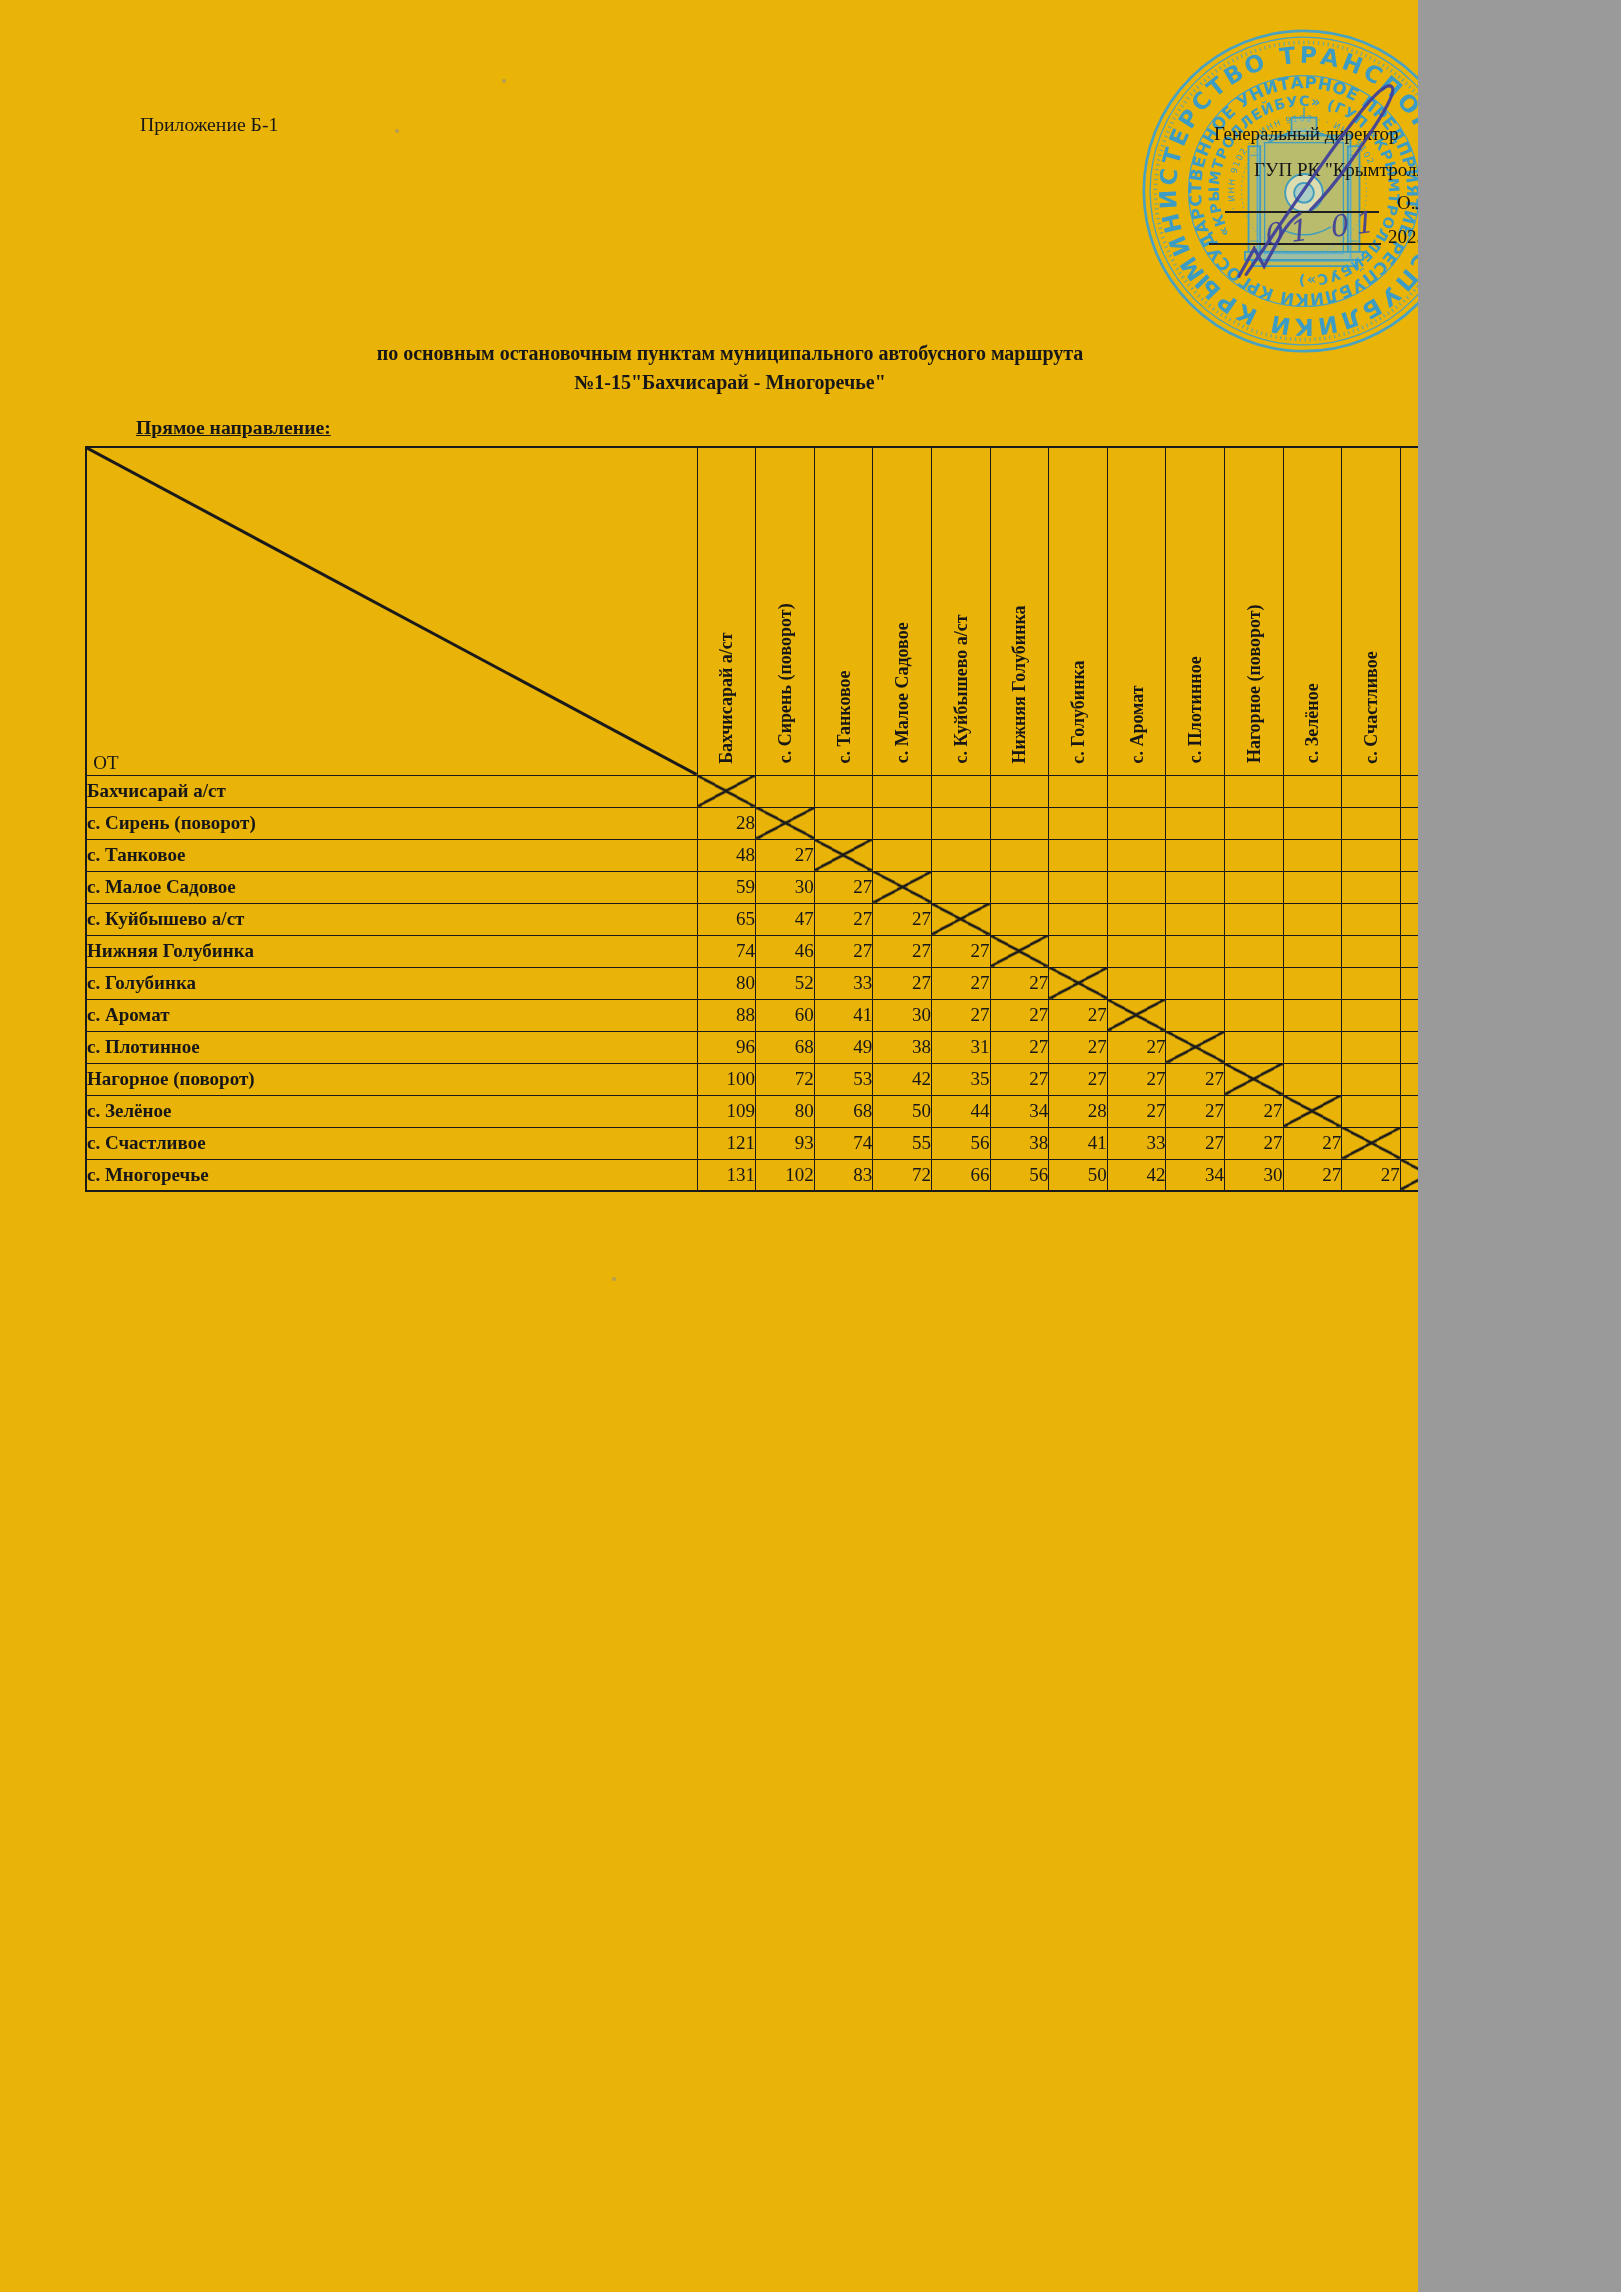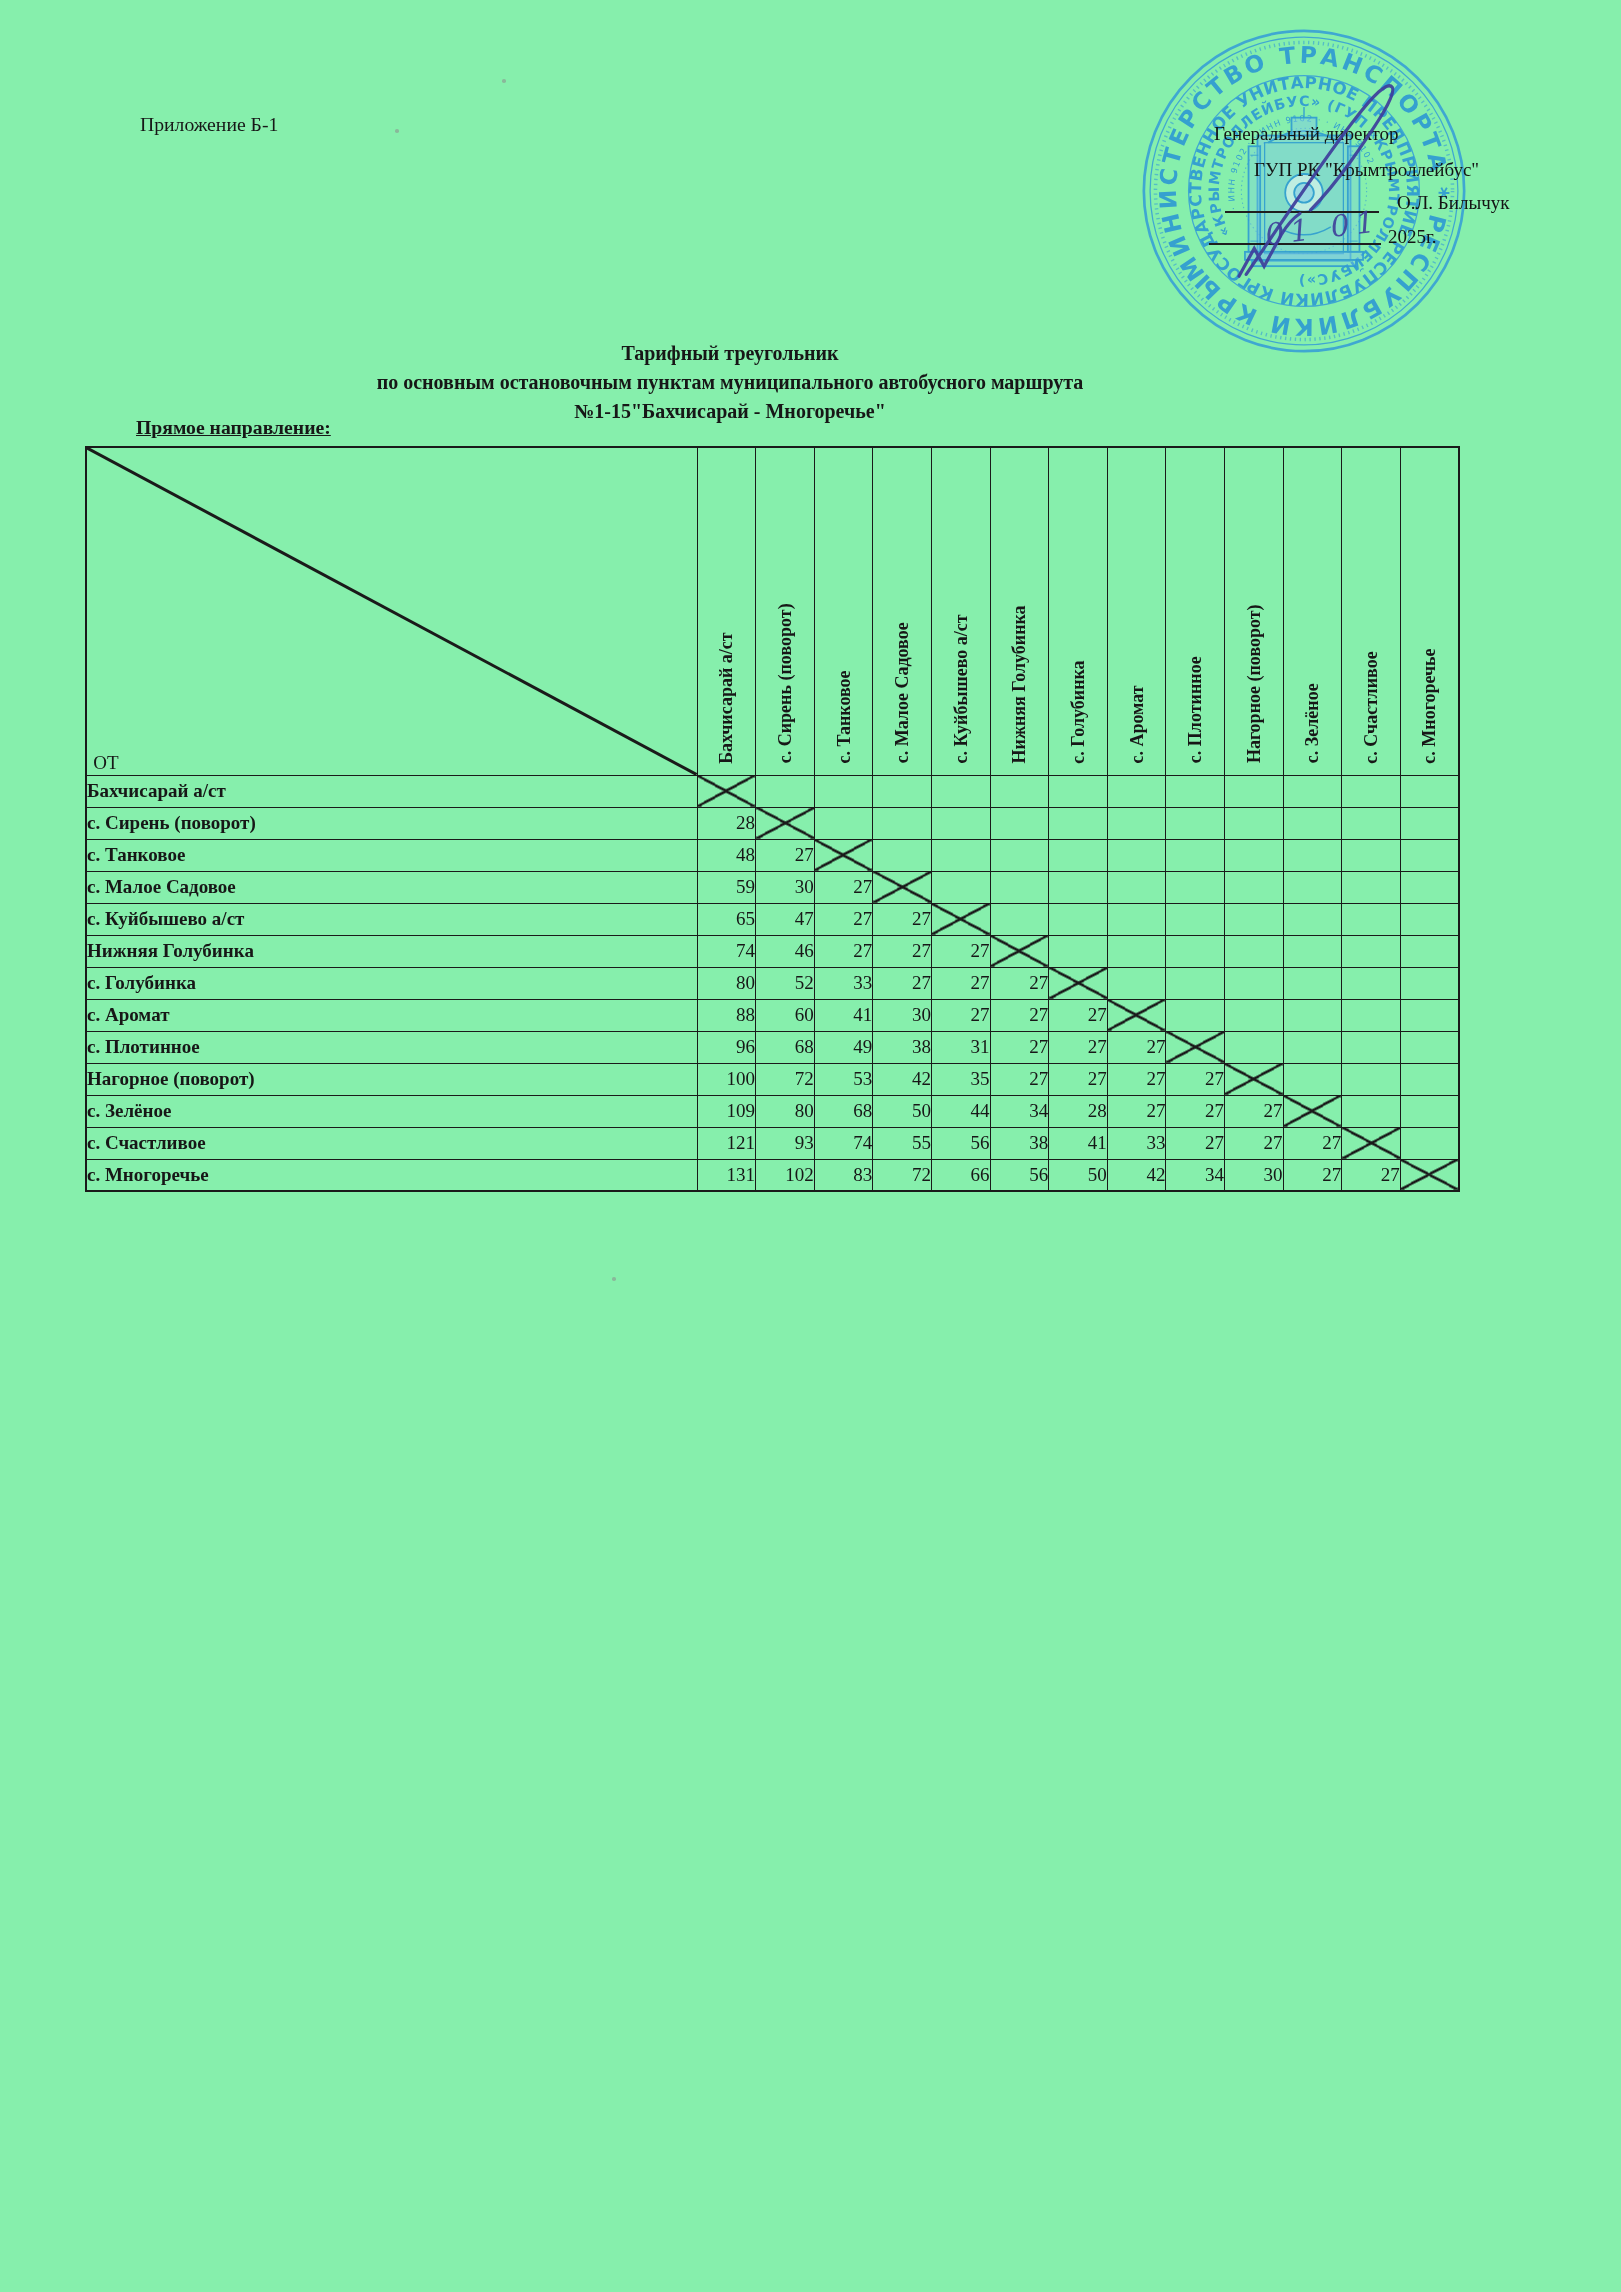--- a/index.html
+++ b/index.html
@@ -1,16 +1,16 @@
 <!DOCTYPE html>
 <html style="font-size:14.3px"><head>
 <meta charset="utf-8">
 <style>
   html,body{margin:0;padding:0;background:#9a9a9a;}
-  #page{position:relative;width:1621px;height:2293px;background:#86efac;overflow:hidden;
+  #page{position:relative;width:1418px;height:2293px;background:#eab308;overflow:hidden;
         font-family:"Liberation Serif","DejaVu Serif",serif;color:#171717;}
   .abs{position:absolute;}
 
   
   #appendix{left:140px;top:113px;font-size:19.7px;}
   #title-block{left:148px;top:339px;width:1164px;text-align:center;font-weight:bold;
                font-size:20px;line-height:29px;}
   #direction{left:136px;top:416px;font-size:19.7px;font-weight:bold;text-decoration:underline;}
 
   
@@ -114,21 +114,20 @@
   <div class="abs" id="hand-date" style="left:1265px;top:211px">01 01</div>
 
   <svg class="abs" style="left:1119px;top:54px" width="412" height="242" viewBox="0 0 460 270">
     <g fill="none" stroke="#3e3e9c" stroke-width="3.6" stroke-linecap="round" opacity="0.92">
       <path d="M142,246 C172,202 228,118 264,72 C284,46 300,30 305,37 C310,45 288,78 260,118 C240,146 222,166 214,174"></path>
       <path d="M134,248 L151,217 L162,237 L181,202 C188,190 196,182 202,178"></path>
     </g>
   </svg>
 
   <div class="abs" id="title-block">
-    <div>Тарифный треугольник</div>
     <div>по основным остановочным пунктам муниципального автобусного маршрута</div>
     <div>№1-15"Бахчисарай - Многоречье"</div>
   </div>
 
   <div class="abs" id="direction">Прямое направление:</div>
 
   <table id="fare-table">
       <colgroup>
         <col style="width: 611px;">
         <col>

